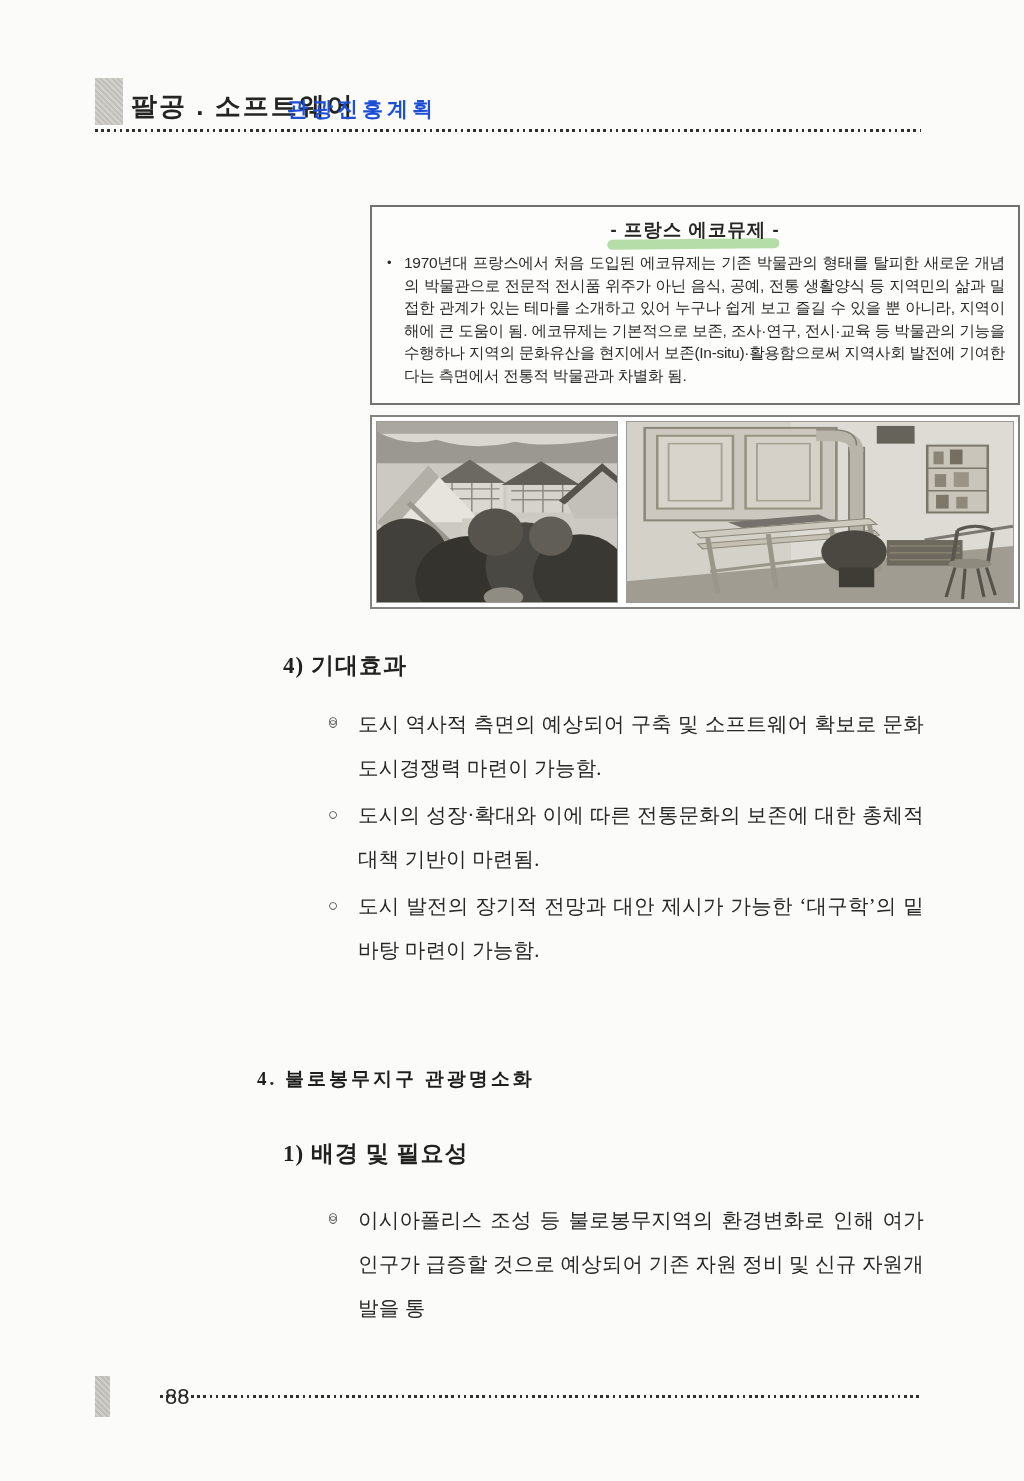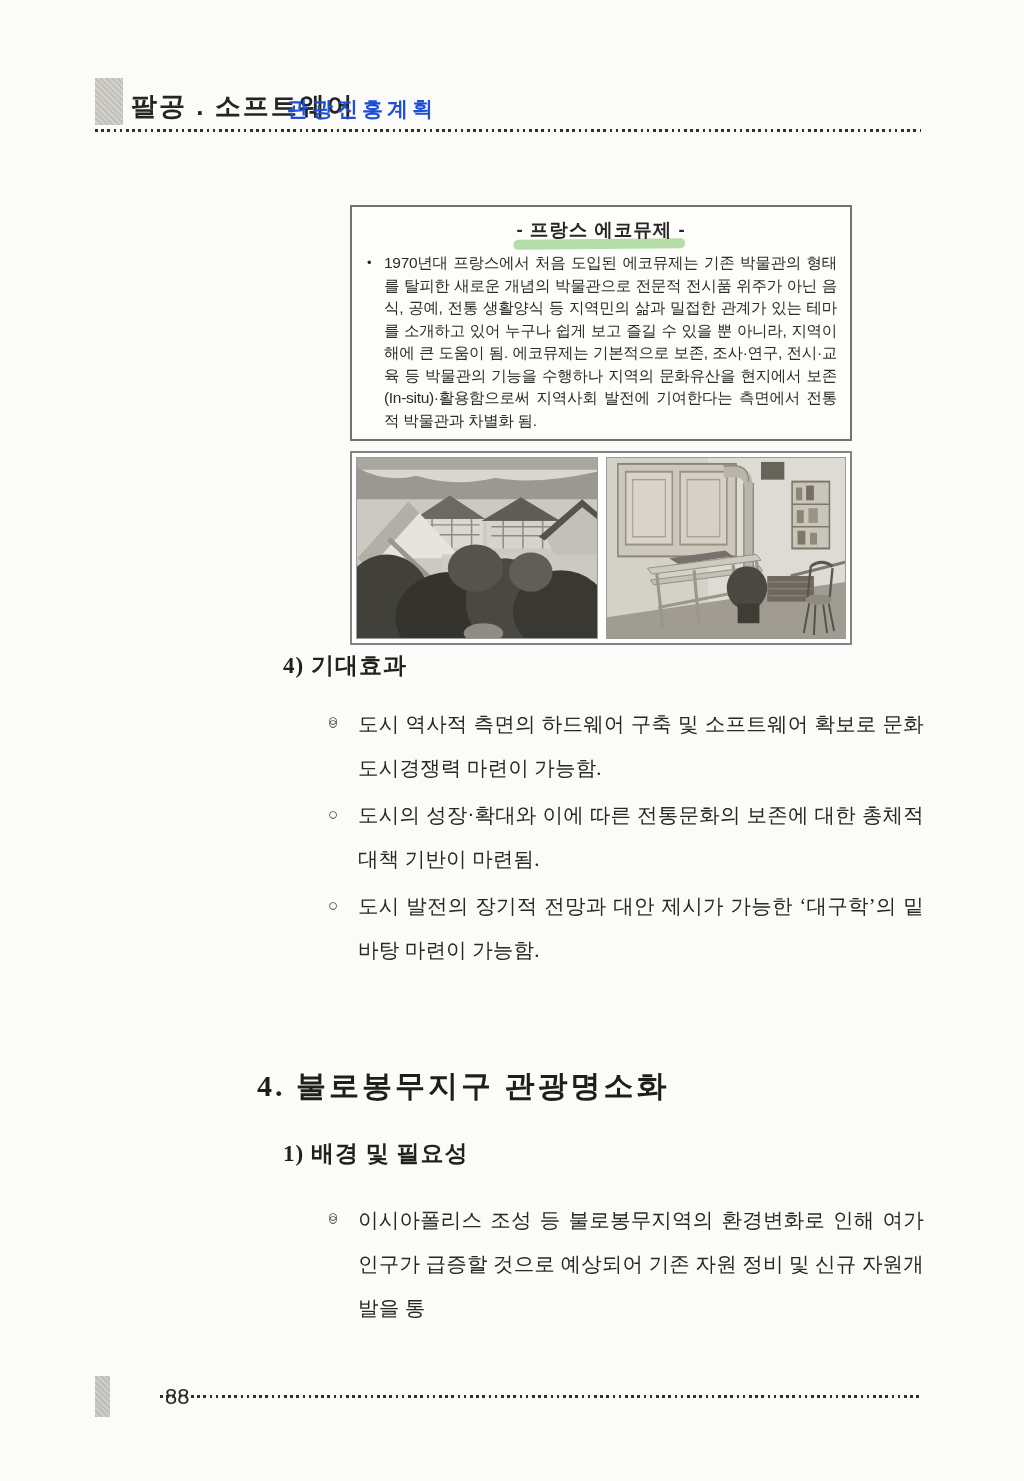--- a/index.html
+++ b/index.html
@@ -27,21 +27,21 @@
     font-family:"Liberation Sans","DejaVu Sans",sans-serif;
     font-weight:bold;font-size:21px;letter-spacing:4px;color:#1d4ed8;
   }
   .rule-dotted{
     height:3px;
     background-image:repeating-linear-gradient(to right,#2f2f2d 0 2.6px,transparent 2.6px 6.2px);
   }
   .rule-top{left:95px;top:129px;width:826px;}
 
   
-  .eco-wrap{left:350px;top:205px;width:502px;}
+  .eco-wrap{left:370px;top:205px;width:650px;}
   .eco-box{
     border:2px solid #72726e;background:#fdfdfb;
     padding:7px 13px 7px 13px;box-sizing:border-box;min-height:200px;
     font-family:"Liberation Sans","DejaVu Sans",sans-serif;
   }
   .eco-title-row{position:relative;text-align:center;height:32px;}
   .eco-title{
     position:relative;z-index:2;display:inline-block;
     font-weight:bold;font-size:18.5px;letter-spacing:1px;color:#262624;
     padding-top:3px;
@@ -71,21 +71,21 @@
 
   
   .h-sub{
     font-weight:bold;font-size:23px;letter-spacing:1px;color:#21211f;
     font-family:"Liberation Serif","DejaVu Serif",serif;
     text-align:center;
   }
   .h-effects{left:283px;top:650px;}
   .h-main{
     left:257px;top:1066px;
-    font-weight:bold;font-size:30px;letter-spacing:3px;color:#1e1e1c;
+    font-weight:bold;font-size:19px;letter-spacing:3px;color:#1e1e1c;
   }
   .h-bg{left:283px;top:1138px;}
 
   .blist{width:596px;}
   .effects-list{left:328px;top:699px;}
   .bg-list{left:328px;top:1195px;}
   .bullet{
     position:relative;padding-left:30px;margin-bottom:3px;
     font-size:20.5px;line-height:44px;letter-spacing:0.2px;
     text-align:justify;color:#272725;
@@ -195,21 +195,21 @@
   </div>
 
   <div class="abs h-sub h-effects">4) 기대효과</div>
 
   <div class="abs blist effects-list">
     <div class="bullet">
       <span class="marker">○</span>
     </div>
     <div class="bullet">
       <span class="marker">○</span>
-      <span>도시 역사적 측면의 하드웨어 구축 및 소프트웨어 확보로 문화도시경쟁력 마련이 가능함.</span>
+      <span>도시 역사적 측면의 예상되어 구축 및 소프트웨어 확보로 문화도시경쟁력 마련이 가능함.</span>
     </div>
     <div class="bullet">
       <span class="marker">○</span>
       <span>도시의 성장·확대와 이에 따른 전통문화의 보존에 대한 총체적 대책 기반이 마련됨.</span>
     </div>
     <div class="bullet">
       <span class="marker">○</span>
       <span>도시 발전의 장기적 전망과 대안 제시가 가능한 ‘대구학’의 밑바탕 마련이 가능함.</span>
     </div>
   </div>

